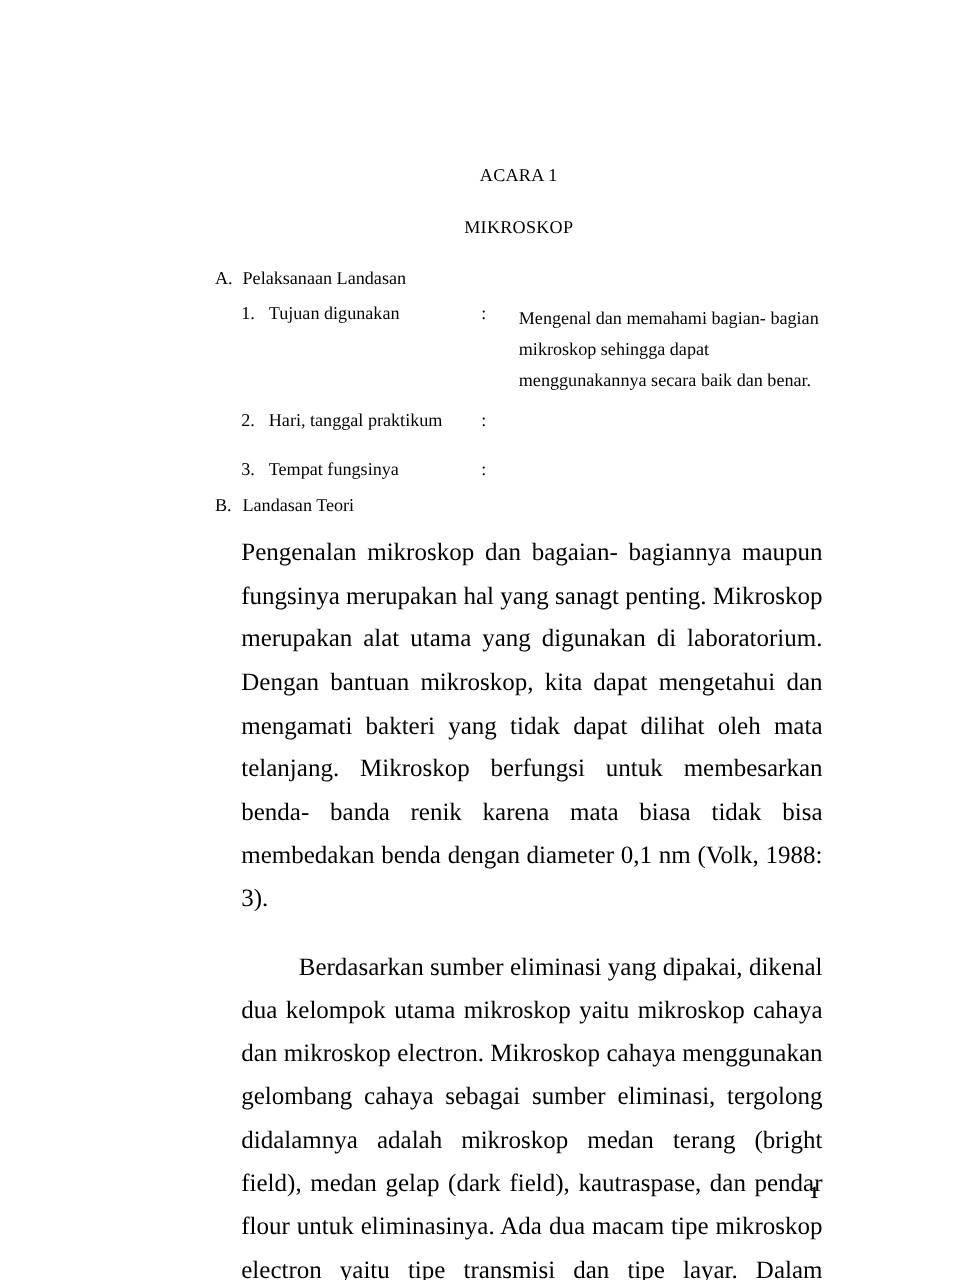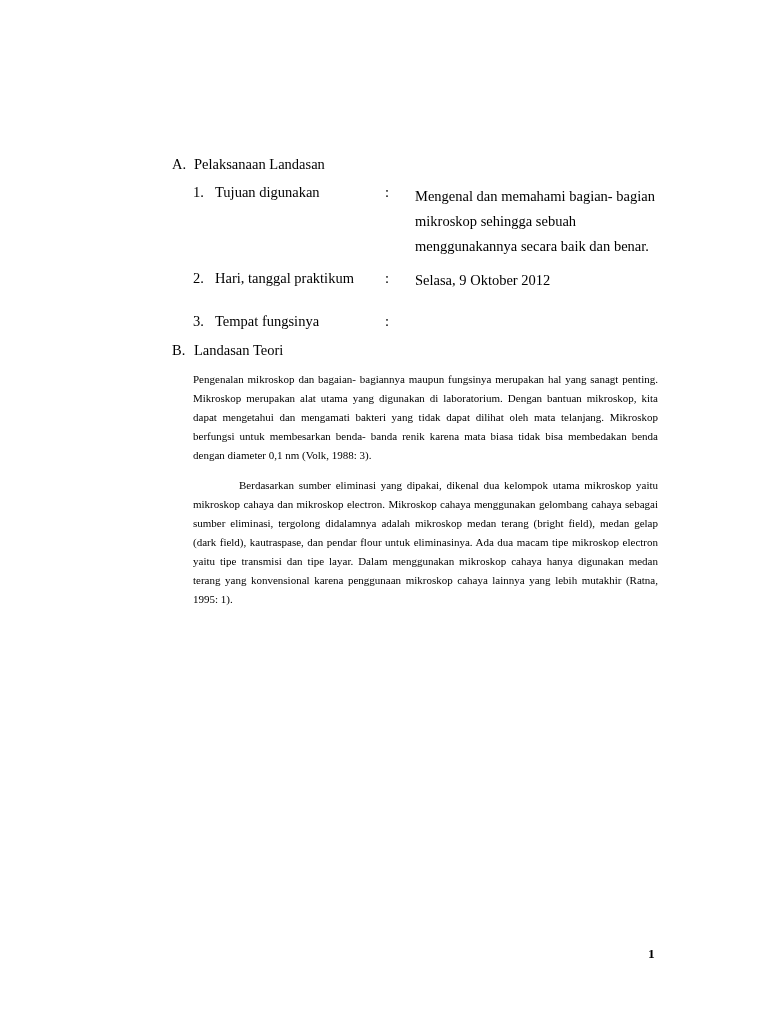--- a/index.html
+++ b/index.html
@@ -79,21 +79,21 @@
     line-height: 1.73;
   }
   .item-value-tight {
     line-height: 1.4;
   }
   .body-para {
     margin-top: 11px;
     padding-left: 21px;
     text-align: justify;
     line-height: 1.73;
-    font-size: 11px;
+    font-size: 20px;
     hyphens: none;
   }
   .indent {
     display: inline-block;
     width: 46px;
   }
   .indent-sm {
     display: inline-block;
     width: 50px;
   }
@@ -106,39 +106,40 @@
     font-family: "Liberation Serif", serif;
   }
 </style>
 </head>
 <body>
 
 <div class="page">
 
   <div class="content">
 
+    <div class="center-title title-1">ACARA 1</div>
+    <div class="center-title title-2">MIKROSKOP</div>
 
     <div class="section">
       <div class="sec-head">
         <span class="sec-letter">A.</span>
         <span class="sec-title">Pelaksanaan Landasan</span>
       </div>
 
       <div class="item">
         <span class="item-num">1.</span>
         <span class="item-label">Tujuan digunakan</span>
         <span class="item-colon">:</span>
-        <span class="item-value">Mengenal dan memahami bagian- bagian mikroskop sehingga sebuah menggunakannya secara baik dan benar.</span>
+        <span class="item-value">Mengenal dan memahami bagian- bagian mikroskop sehingga dapat menggunakannya secara baik dan benar.</span>
       </div>
 
       <div class="item">
         <span class="item-num">2.</span>
         <span class="item-label">Hari, tanggal praktikum</span>
         <span class="item-colon">:</span>
-        <span class="item-value item-value-tight">Selasa, 9 Oktober  2012</span>
       </div>
 
       <div class="item" style="margin-top:22px;">
         <span class="item-num">3.</span>
         <span class="item-label">Tempat fungsinya</span>
         <span class="item-colon">:</span>
       </div>
     </div>
 
     <div class="section" style="margin-top:12px;">

